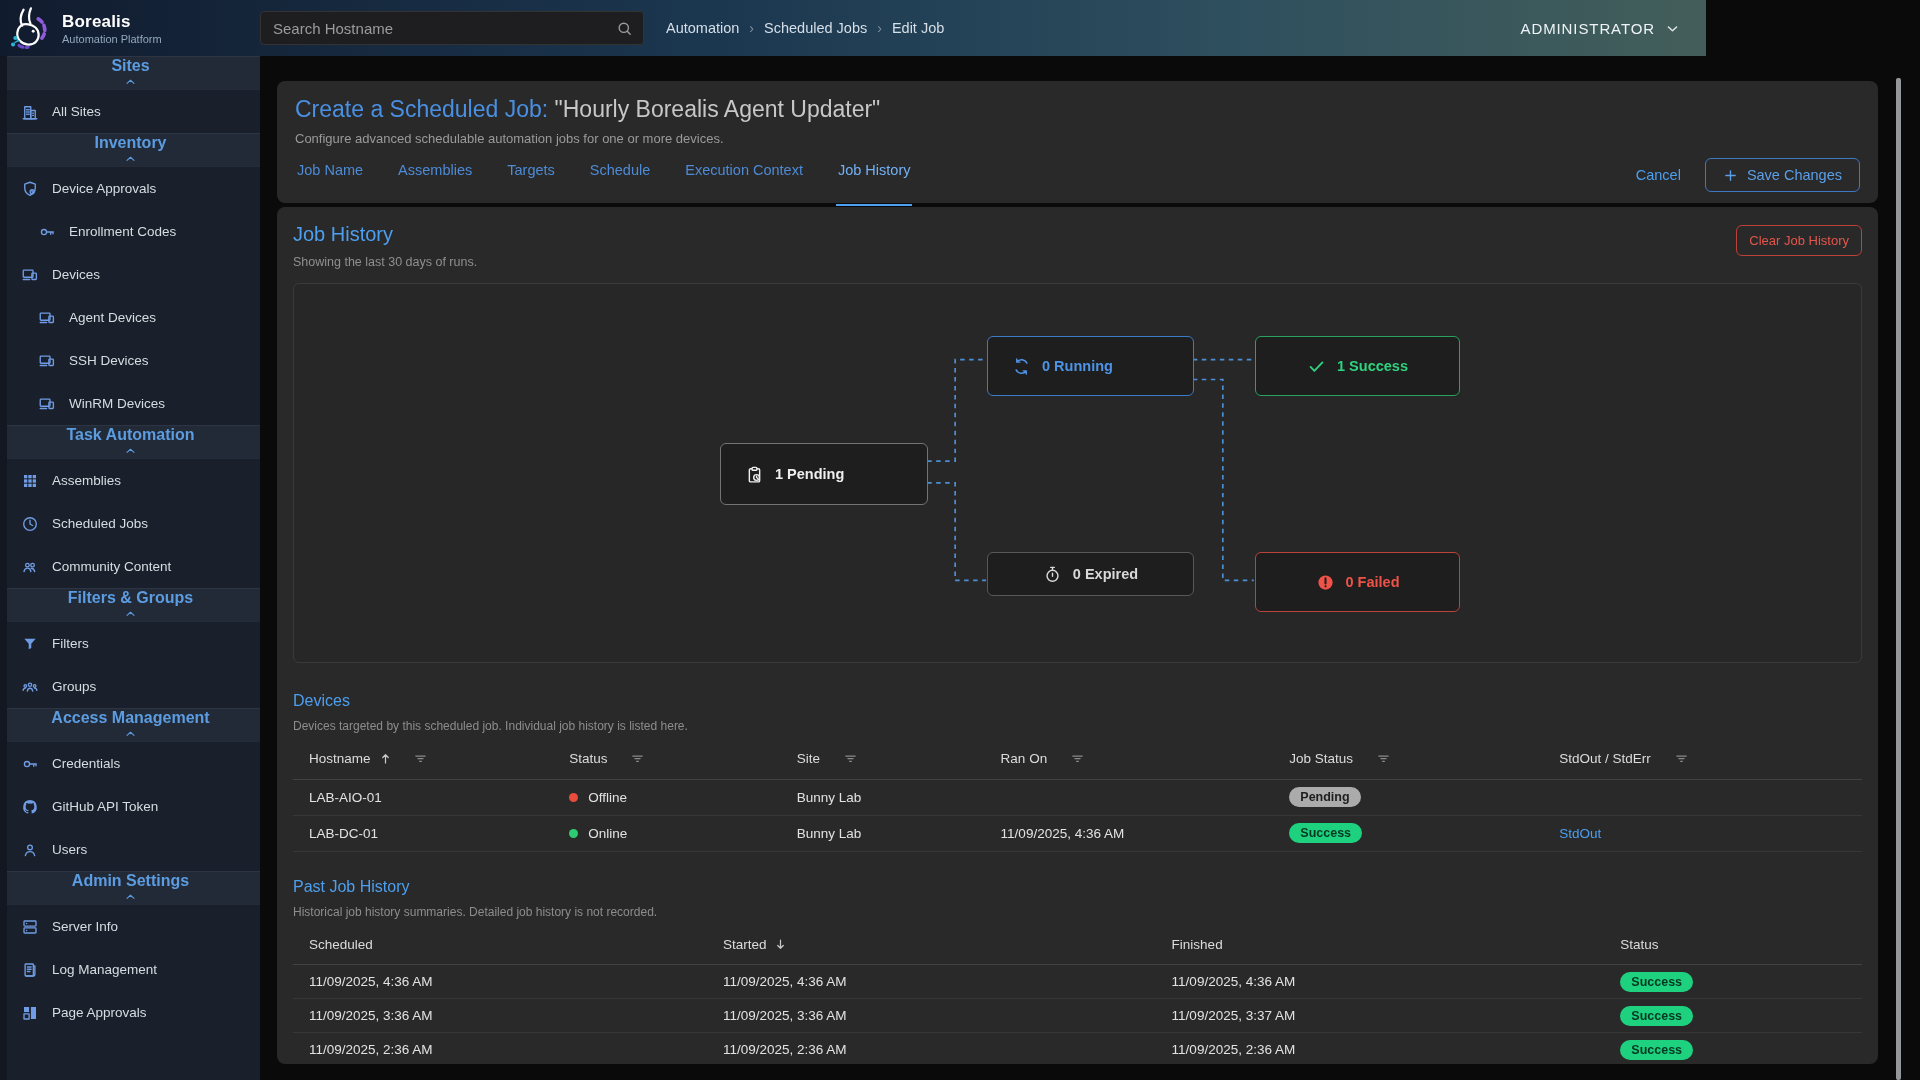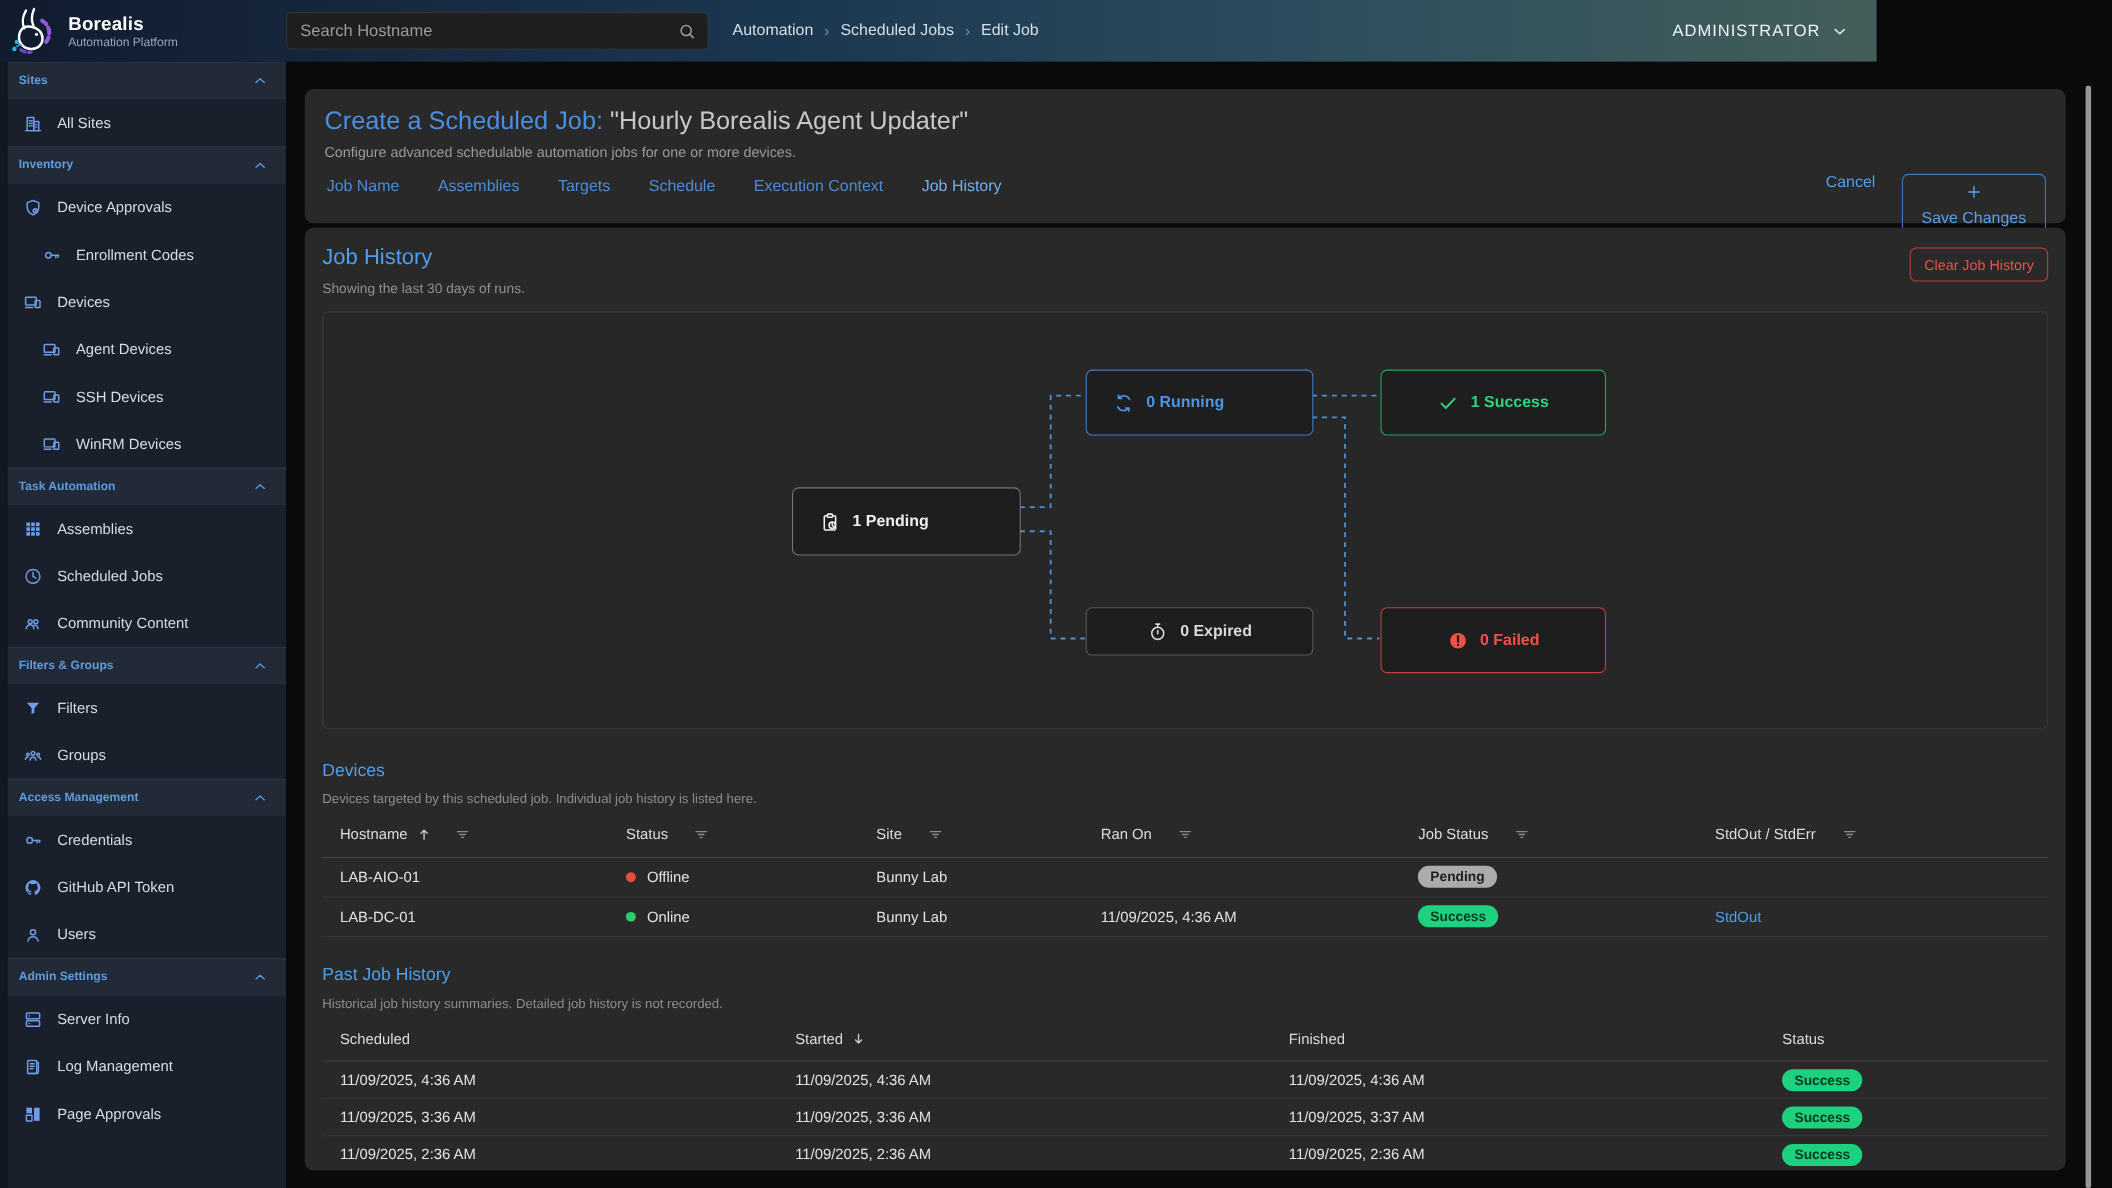--- a/index.html
+++ b/index.html
@@ -28,44 +28,44 @@
   .adminbox .ic { width:15px; height:15px; color:#dfe6ea; }
 
   
   .side { position:absolute; top:56px; left:0; width:260px; height:1024px;
     background:#1a202b; overflow:hidden; }
   .side::before { content:""; position:absolute; left:0; top:0; width:7px; height:100%;
     background:#121722; }
   .sec { height:34px; background:#222a38; border-top:1px solid #2d3545;
     border-bottom:1px solid #242c3a; display:flex; align-items:center;
     justify-content:space-between; padding:0 16px 0 17px; color:#5c9ce0;
-    font-size:11px; font-weight:bold; cursor:pointer; }
+    font-size:16px; font-weight:bold; cursor:pointer;flex-direction:column; }
   .sec .ic { width:15px; height:15px; color:#5c9ce0; }
   .sitem { height:43px; display:flex; align-items:center; gap:13px;
     padding-left:21px; font-size:13.5px; color:#d7dce2; cursor:pointer; }
   .sitem.ind { padding-left:38px; }
   .sitem .ic { width:18px; height:18px; color:#6f9ce4; flex:none; }
 
   
   .main { position:absolute; left:277px; top:81px; width:1601px; }
   .card { background:#292929; border-radius:8px; }
   .card-top { height:122px; padding:15px 18px 0; }
   h1 { font-size:23px; font-weight:500; }
   h1 .tblue { color:#4a90e2; }
   h1 .tquote { color:#c7c7c7; font-weight:400; }
   .psub { font-size:13px; color:#9a9a9a; margin-top:8px; }
   .tabrow { margin-top:12px; display:flex; justify-content:space-between; }
   .tabs { display:flex; gap:31px; }
   .tab { font-size:14.5px; color:#4d8bd6; padding:4px 2px 12px; cursor:pointer; }
   .tab.active { color:#72b1f5; border-bottom:2px solid #4d9fef; }
-  .actions { display:flex; align-items:flex-start; gap:24px; padding-bottom:14px; }
+  .actions { display:flex; align-items:center; gap:24px; padding-bottom:14px; }
   .cancel { color:#4d9fef; font-size:14.5px; cursor:pointer; }
   .btn-save { display:flex; align-items:center; gap:9px; background:transparent;
     border:1px solid #3d79c2; border-radius:6px; color:#5b9fe9; padding:8px 17px;
-    font-size:14.5px; font-family:inherit; cursor:pointer;flex-direction:column; }
+    font-size:14.5px; font-family:inherit; cursor:pointer; }
   .btn-save .ic { width:15px; height:15px; }
 
   .card-main { margin-top:4px; height:857px; padding:16px 16px; position:relative;
     overflow:hidden; }
   .jh-head { display:flex; justify-content:space-between; align-items:flex-start; }
   h2 { font-size:20px; font-weight:500; color:#4d9fef; }
   .subtext { font-size:12.5px; color:#8f8f8f; margin-top:9px; }
   .btn-clear { background:transparent; border:1px solid #bc4137; color:#e4564c;
     border-radius:6px; padding:7px 12px; font-size:13px; font-family:inherit;
     cursor:pointer; margin-top:2px; }

